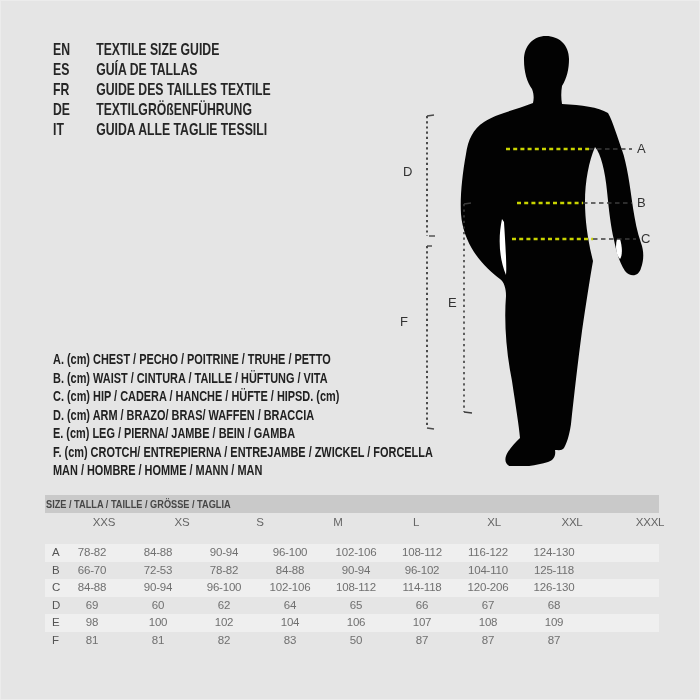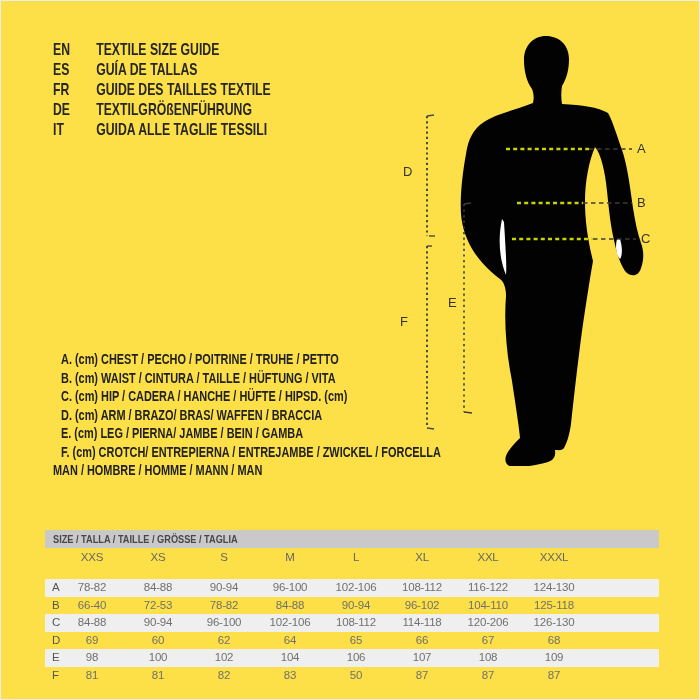--- a/index.html
+++ b/index.html
@@ -1,45 +1,45 @@
 <!DOCTYPE html>
 <html><head>
 <meta charset="utf-8">
 <style>
   html,body{margin:0;padding:0;background:#fff;}
   .canvas{
-    position:relative;width:700px;height:700px;background:#fde047;
+    position:relative;width:700px;height:700px;background:#e5e5e5;
     font-family:"Liberation Sans",sans-serif;color:#222;
     border:1px solid #ececec;box-sizing:border-box;overflow:hidden;
   }
   
   .lang-block{position:absolute;left:52px;top:39px;}
   .lang-row{display:flex;height:20px;align-items:center;font-weight:700;
     font-size:17px;color:#262626;transform:scaleX(.72);transform-origin:left center;
     white-space:nowrap;}
   .lang-code{width:60px;flex:0 0 60px;}
   
-  .legend-block{position:absolute;left:52px;top:349px;margin-left:8px;}
+  .legend-block{position:absolute;left:52px;top:349px;}
   .legend-row{height:18.6px;line-height:18.6px;font-size:14px;font-weight:700;
     color:#212121;transform:scaleX(.78);transform-origin:left center;white-space:nowrap;}
   .gender-line{position:absolute;left:52px;top:461px;font-size:14px;font-weight:700;
     color:#212121;transform:scaleX(.78);transform-origin:left center;white-space:nowrap;}
   
   .figure-wrap{position:absolute;left:385px;top:25px;width:300px;height:440px;}
   .figure-wrap svg{display:block;width:300px;height:440px;}
   .fig-label{font-family:"Liberation Sans",sans-serif;font-size:13px;fill:#333;}
   
   .size-table{position:absolute;left:44px;top:494px;width:614px;}
   .tbl-title{height:18px;line-height:18px;background:#c9c9c9;color:#474747;
-    font-weight:700;font-size:11.5px;padding-left:8px;overflow:hidden;margin-top:35px;}
+    font-weight:700;font-size:11.5px;padding-left:1px;overflow:hidden;}
   .tbl-title span{display:inline-block;transform:scaleX(.8);transform-origin:left center;white-space:nowrap;}
   .tbl-row{display:grid;grid-template-columns:14px repeat(8,66px) 1fr;
     height:17.5px;line-height:17.5px;text-align:center;font-size:11.5px;
     letter-spacing:-0.2px;color:#707070;}
-  .tbl-row.head{color:#666;height:31px;line-height:18px;}
+  .tbl-row.head{color:#666;height:31px;line-height:18px;gap:12px;}
   .tbl-row.stripe{background:#efefef;}
   .tbl-row .rowkey{text-align:left;padding-left:7px;color:#555;}
 </style>
 </head>
 <body>
 
 <div class="canvas">
 
   <div class="lang-block">
       <div class="lang-row">
@@ -171,21 +171,21 @@
           <span>90-94</span>
           <span>96-100</span>
           <span>102-106</span>
           <span>108-112</span>
           <span>116-122</span>
           <span>124-130</span>
           <span></span>
         </div>
         <div class="tbl-row">
           <span class="rowkey">B</span>
-          <span>66-40</span>
+          <span>66-70</span>
           <span>72-53</span>
           <span>78-82</span>
           <span>84-88</span>
           <span>90-94</span>
           <span>96-102</span>
           <span>104-110</span>
           <span>125-118</span>
           <span></span>
         </div>
         <div class="tbl-row stripe">

